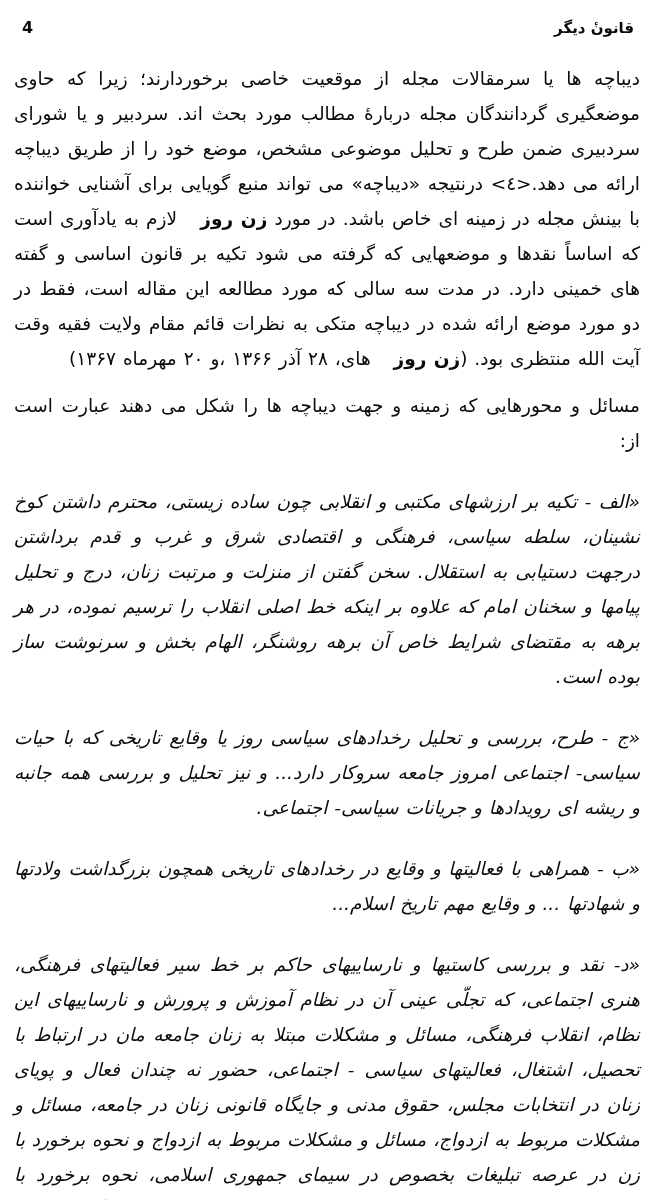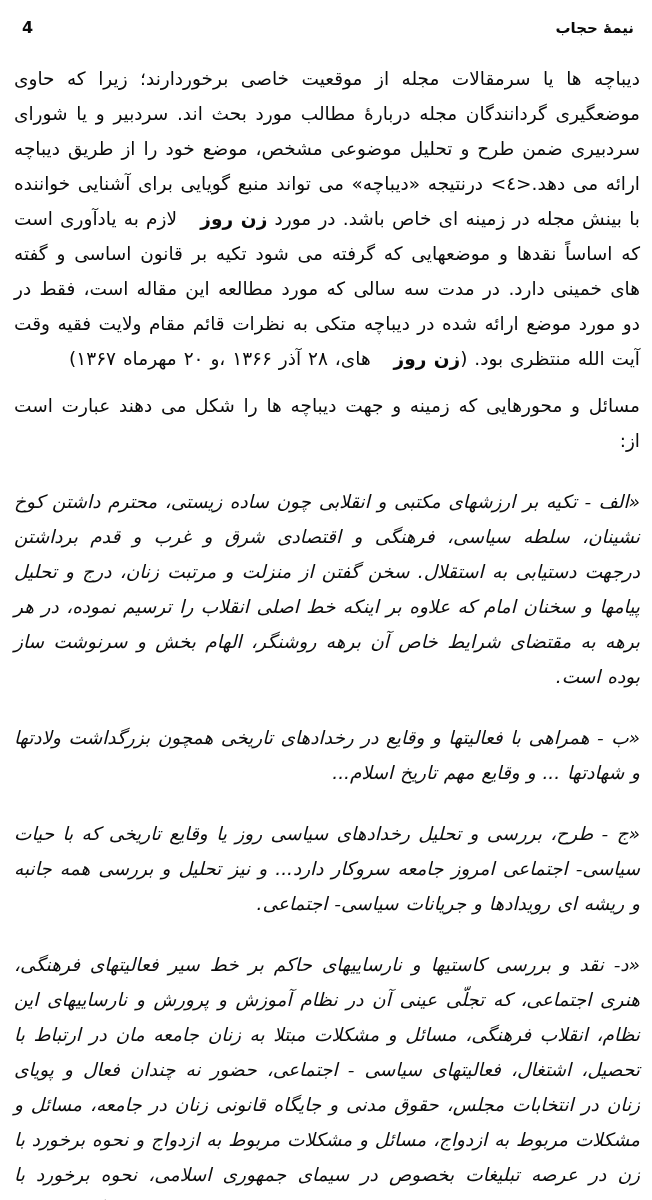--- a/index.html
+++ b/index.html
@@ -52,32 +52,32 @@
   p.para-leadin    { margin-bottom: 26px; }
   p.para-item      { margin-bottom: 26px; font-style: italic; }
   .content b { font-weight: bold; margin-left: 16px; }
 </style>
 </head>
 <body>
 
 <div class="page">
 
   <div class="running-header">
-    <span class="journal-title">نيمهٔ حجاب</span>
+    <span class="journal-title">قانونٔ ديگر</span>
     <span class="page-number">4</span>
   </div>
 
   <div class="content">
     <p class="para-intro"><span>ديباچه ها يا سرمقالات مجله از موقعيت خاصى برخوردارند؛ زيرا كه حاوى موضعگيرى گردانندگان مجله دربارهٔ مطالب مورد بحث اند. سردبير و يا شوراى سردبيرى ضمن طرح و تحليل موضوعى مشخص، موضع خود را از طريق ديباچه ارائه مى دهد.&lt;٤&gt; درنتيجه «ديباچه» مى تواند منبع گويايى براى آشنايى خواننده با بينش مجله در زمينه اى خاص باشد. در مورد </span><b>زن روز</b><span> لازم به يادآورى است كه اساساً نقدها و موضعهايى كه گرفته مى شود تكيه بر قانون اساسى و گفته هاى خمينى دارد. در مدت سه سالى كه مورد مطالعه اين مقاله است، فقط در دو مورد موضع ارائه شده در ديباچه متكى به نظرات قائم مقام ولايت فقيه وقت آيت الله منتظرى بود. (</span><b>زن روز</b><span> هاى، ۲۸ آذر ۱۳۶۶ ،و ۲۰ مهرماه ۱۳۶۷)</span></p>
 
     <p class="para-leadin"><span>مسائل و محورهايى كه زمينه و جهت ديباچه ها را شكل مى دهند عبارت است از:</span></p>
 
     <p class="para-item"><span>«الف - تكيه بر ارزشهاى مكتبى و انقلابى چون ساده زيستى، محترم داشتن كوخ نشينان، سلطه سياسى، فرهنگى و اقتصادى شرق و غرب و قدم برداشتن درجهت دستيابى به استقلال. سخن گفتن از منزلت و مرتبت زنان، درج و تحليل پيامها و سخنان امام كه علاوه بر اينكه خط اصلى انقلاب را ترسيم نموده، در هر برهه به مقتضاى شرايط خاص آن برهه روشنگر، الهام بخش و سرنوشت ساز بوده است.</span></p>
 
+    <p class="para-item"><span>«ج - طرح، بررسى و تحليل رخدادهاى سياسى روز يا وقايع تاريخى كه با حيات سياسى- اجتماعى امروز جامعه سروكار دارد... و نيز تحليل و بررسى همه جانبه و ريشه اى رويدادها و جريانات سياسى- اجتماعى.</span></p>
+
     <p class="para-item"><span>«ب - همراهى با فعاليتها و وقايع در رخدادهاى تاريخى همچون بزرگداشت ولادتها و شهادتها ... و وقايع مهم تاريخ اسلام...</span></p>
-
-    <p class="para-item"><span>«ج - طرح، بررسى و تحليل رخدادهاى سياسى روز يا وقايع تاريخى كه با حيات سياسى- اجتماعى امروز جامعه سروكار دارد... و نيز تحليل و بررسى همه جانبه و ريشه اى رويدادها و جريانات سياسى- اجتماعى.</span></p>
 
     <p class="para-item"><span>«د- نقد و بررسى كاستيها و نارساييهاى حاكم بر خط سير فعاليتهاى فرهنگى، هنرى اجتماعى، كه تجلّى عينى آن در نظام آموزش و پرورش و نارساييهاى اين نظام، انقلاب فرهنگى، مسائل و مشكلات مبتلا به زنان جامعه مان در ارتباط با تحصيل، اشتغال، فعاليتهاى سياسى - اجتماعى، حضور نه چندان فعال و پوياى زنان در انتخابات مجلس، حقوق مدنى و جايگاه قانونى زنان در جامعه، مسائل و مشكلات مربوط به ازدواج، مسائل و مشكلات مربوط به ازدواج و نحوه برخورد با زن در عرصه تبليغات بخصوص در سيماى جمهورى اسلامى، نحوه برخورد با مسئله حجاب و...مشاهده مى شود. (م. اسكندرى، «در دهه انقلاب، نگاهى به ده سال تلاش مجله </span></p>
 
   </div>
 
 </div>
 
 </body></html>

